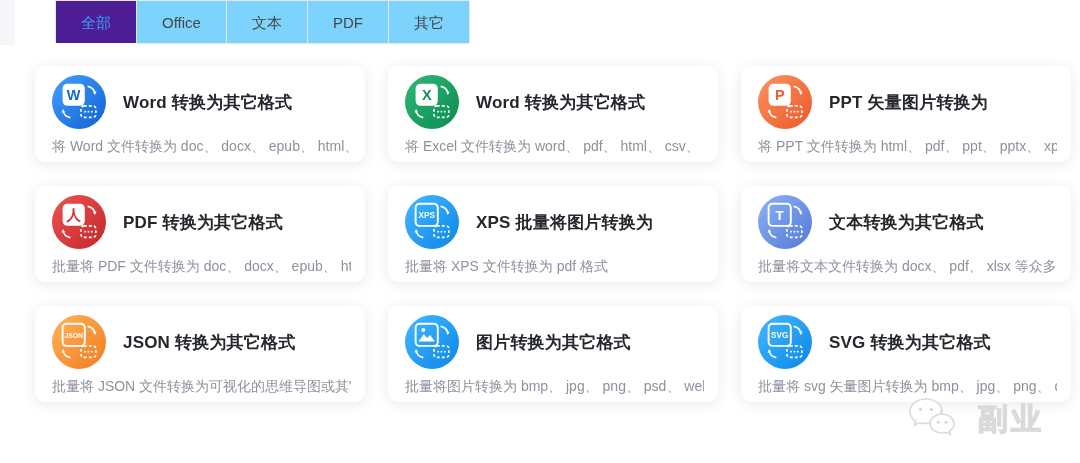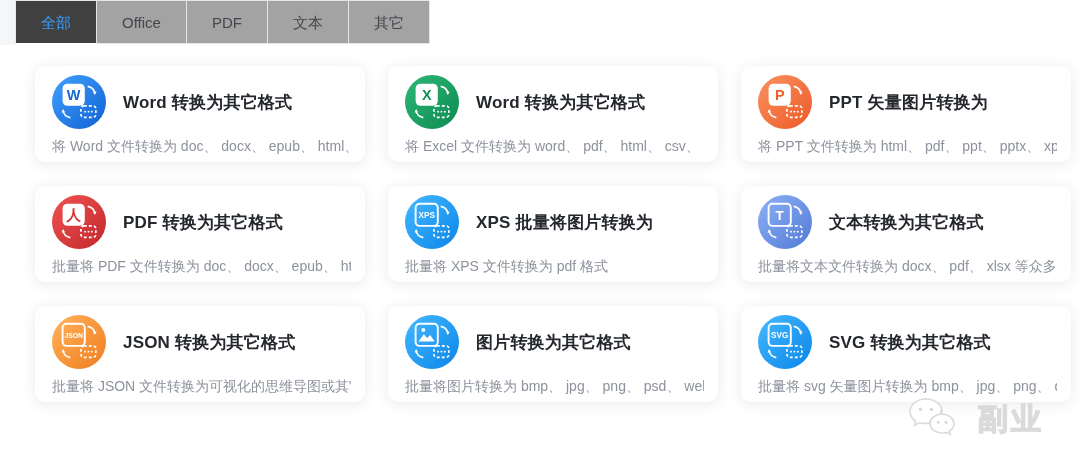--- a/index.html
+++ b/index.html
@@ -6,25 +6,25 @@
   body{
     width:1080px;height:463px;position:relative;overflow:hidden;
     background:#ffffff;
     font-family:"Liberation Sans","DejaVu Sans",sans-serif;
   }
   .corner-strip{position:absolute;left:0;top:0;width:15px;height:45px;background:#f5f6f8;}
   
   .tabbar{position:absolute;left:15px;top:0;display:flex;}
   .tab{
     box-sizing:border-box;height:44px;line-height:43px;padding:0 25px;
-    font-size:15px;color:#43474d;background:#a3a3a3;
+    font-size:15px;color:#43474d;background:#7dd3fc;
     border:1px solid #e4e7ec;border-left:none;cursor:pointer;white-space:nowrap;
   }
   .tab:first-child{border-left:1px solid #e4e7ec;}
-  .tab.active{background:#404040;color:#3b9cf5;border-bottom-color:#ffffff;}
+  .tab.active{background:#4c1d95;color:#3b9cf5;border-bottom-color:#ffffff;margin-left:40px;}
   
   .grid{
     position:absolute;left:35px;top:66px;
     display:grid;grid-template-columns:repeat(3,330px);grid-auto-rows:96px;
     gap:24px 23px;
   }
   .card{
     box-sizing:border-box;background:#fff;border-radius:10px;
     box-shadow:0 2px 14px rgba(31,45,70,0.10);
     overflow:hidden;cursor:pointer;
@@ -45,22 +45,22 @@
   }
 </style>
 </head>
 <body>
 
 <div class="corner-strip"></div>
 
 <div class="tabbar">
     <div class="tab active">全部</div>
     <div class="tab">Office</div>
+    <div class="tab">文本</div>
     <div class="tab">PDF</div>
-    <div class="tab">文本</div>
     <div class="tab">其它</div>
   </div>
 
 <div class="grid">
     <div class="card">
     <div class="card-head">
       <span class="cicon">
           <svg width="54" height="54" viewBox="0 0 56 56">
             <defs>
               <linearGradient id="grad0" x1="0" y1="0" x2="1" y2="1">

